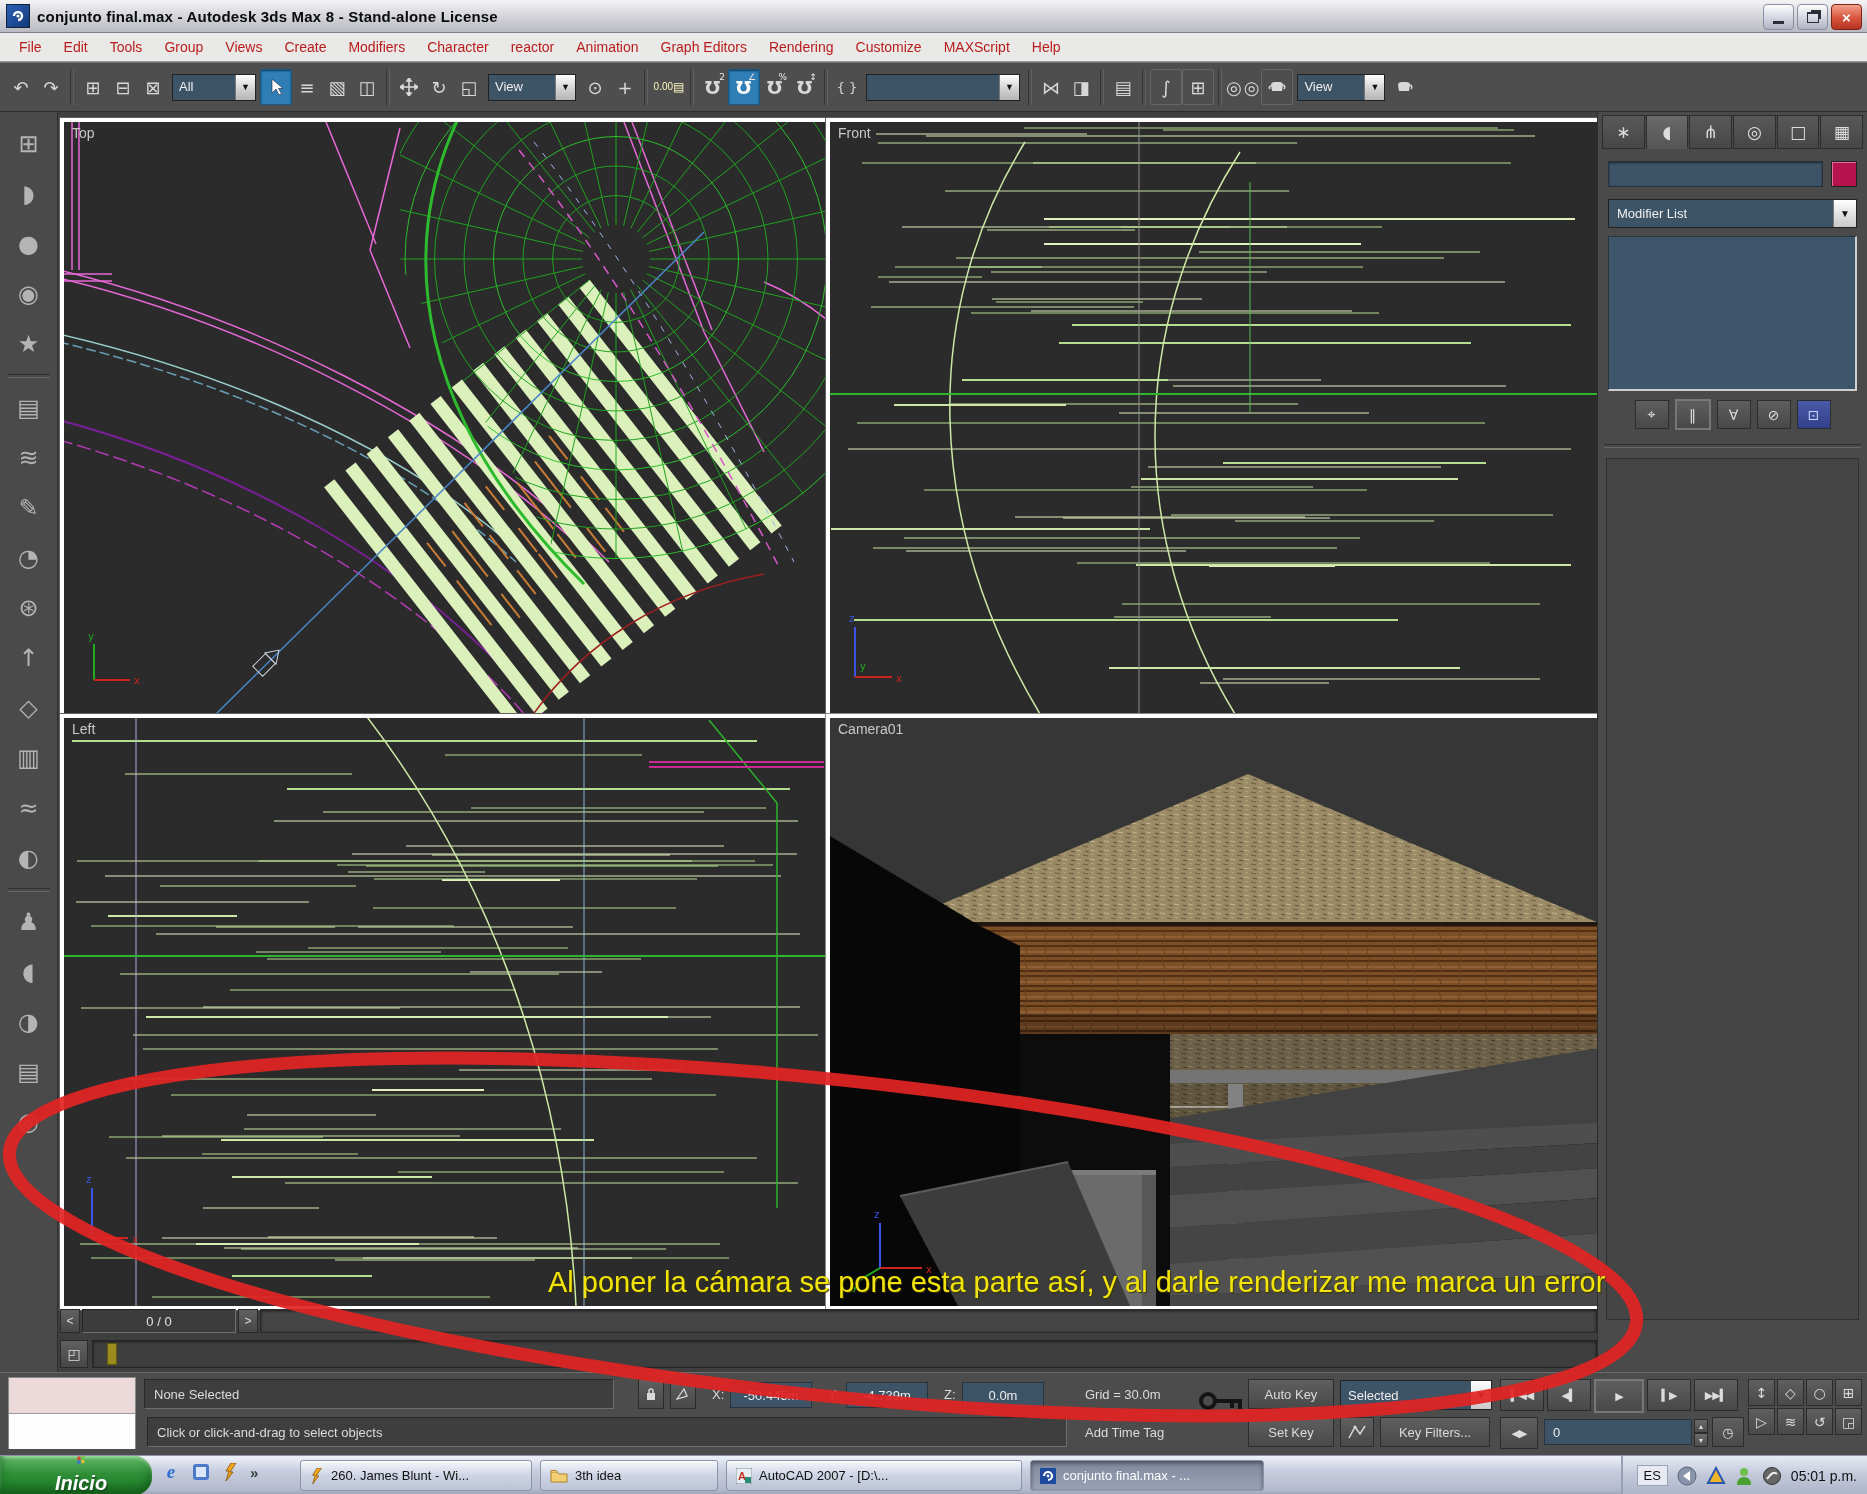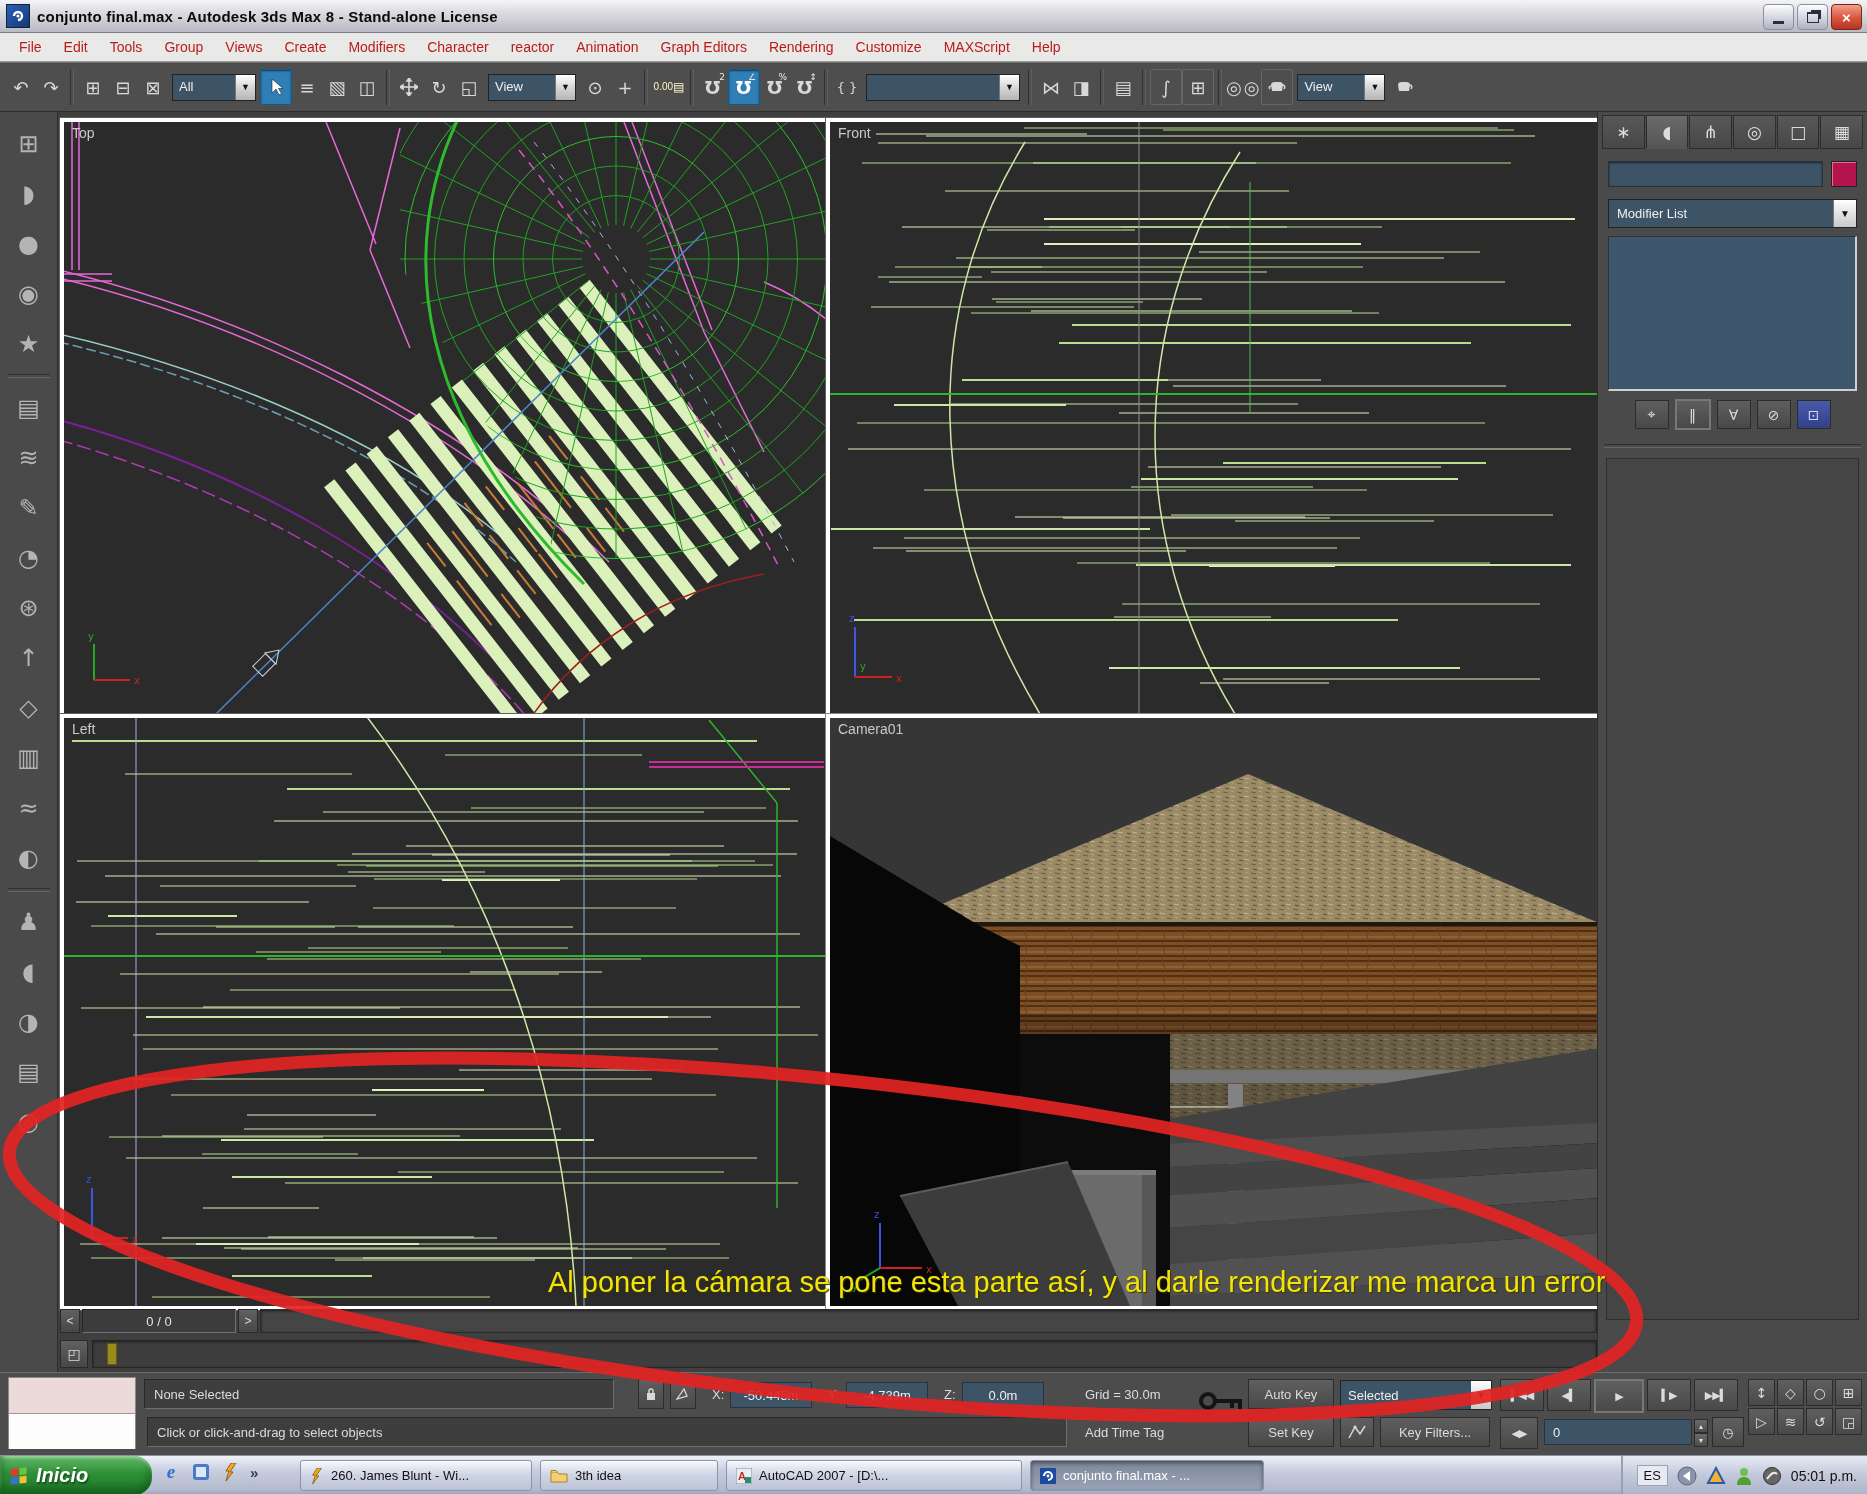--- a/index.html
+++ b/index.html
@@ -116,21 +116,21 @@
     display:flex;align-items:center;justify-content:center;}
   .mxs{position:absolute;left:8px;top:4px;width:128px;height:72px;border:1px solid #8a8a8a;box-sizing:border-box;}
   .mxs .pink{height:50%;background:#ecd9d9;border-bottom:1px solid #999;}
   .mxs .white{height:50%;background:#fdfdfd;}
 
   
   .taskbar{position:absolute;left:0;top:1455px;width:1867px;height:39px;
     background:linear-gradient(#eef1f8,#c7cdde 40%,#b4bacd 90%,#9fa5ba);border-top:1px solid #8a90a6;box-sizing:border-box;}
   .startbtn{position:absolute;left:0;top:0;width:152px;height:39px;border-radius:0 18px 18px 0;
     background:linear-gradient(#63b868,#2e8f37 45%,#1f7a28);box-shadow:inset 0 -6px 10px #135c1b,inset 0 2px 3px #a5e2a8;
-    display:flex;align-items:center;gap:8px;padding-left:10px;box-sizing:border-box;}
+    display:flex;align-items:center;gap:8px;padding-left:10px;box-sizing:border-box;flex-direction:column;}
   .startbtn .stext{color:#fff;font-size:20px;font-weight:bold;font-style:italic;text-shadow:1px 2px 2px #14491a;}
   .ql{position:absolute;left:160px;top:5px;display:flex;align-items:center;gap:8px;}
   .qlicon{width:22px;height:22px;display:flex;align-items:center;justify-content:center;font-size:16px;}
   .chev{color:#344;font-size:15px;font-weight:bold;}
   .task{position:absolute;top:4px;height:31px;border-radius:3px;background:linear-gradient(#f7f8fc,#ced4e4 50%,#bcc3d6);
     border:1px solid #8b93a8;box-shadow:inset 0 1px 0 #fff;display:flex;align-items:center;gap:7px;padding:0 9px;
     font-size:13px;color:#101010;box-sizing:border-box;overflow:hidden;white-space:nowrap;}
   .task.active{background:linear-gradient(#7f879c,#9aa2b6);box-shadow:inset 0 2px 4px rgba(0,0,0,.45);color:#fff;}
   .tray{position:absolute;right:0;top:0;height:39px;display:flex;align-items:center;gap:9px;padding:0 10px 0 14px;
     background:linear-gradient(#e6eaf4,#c2c8da 50%,#aeb4c8);border-left:2px solid #98a0b5;}

